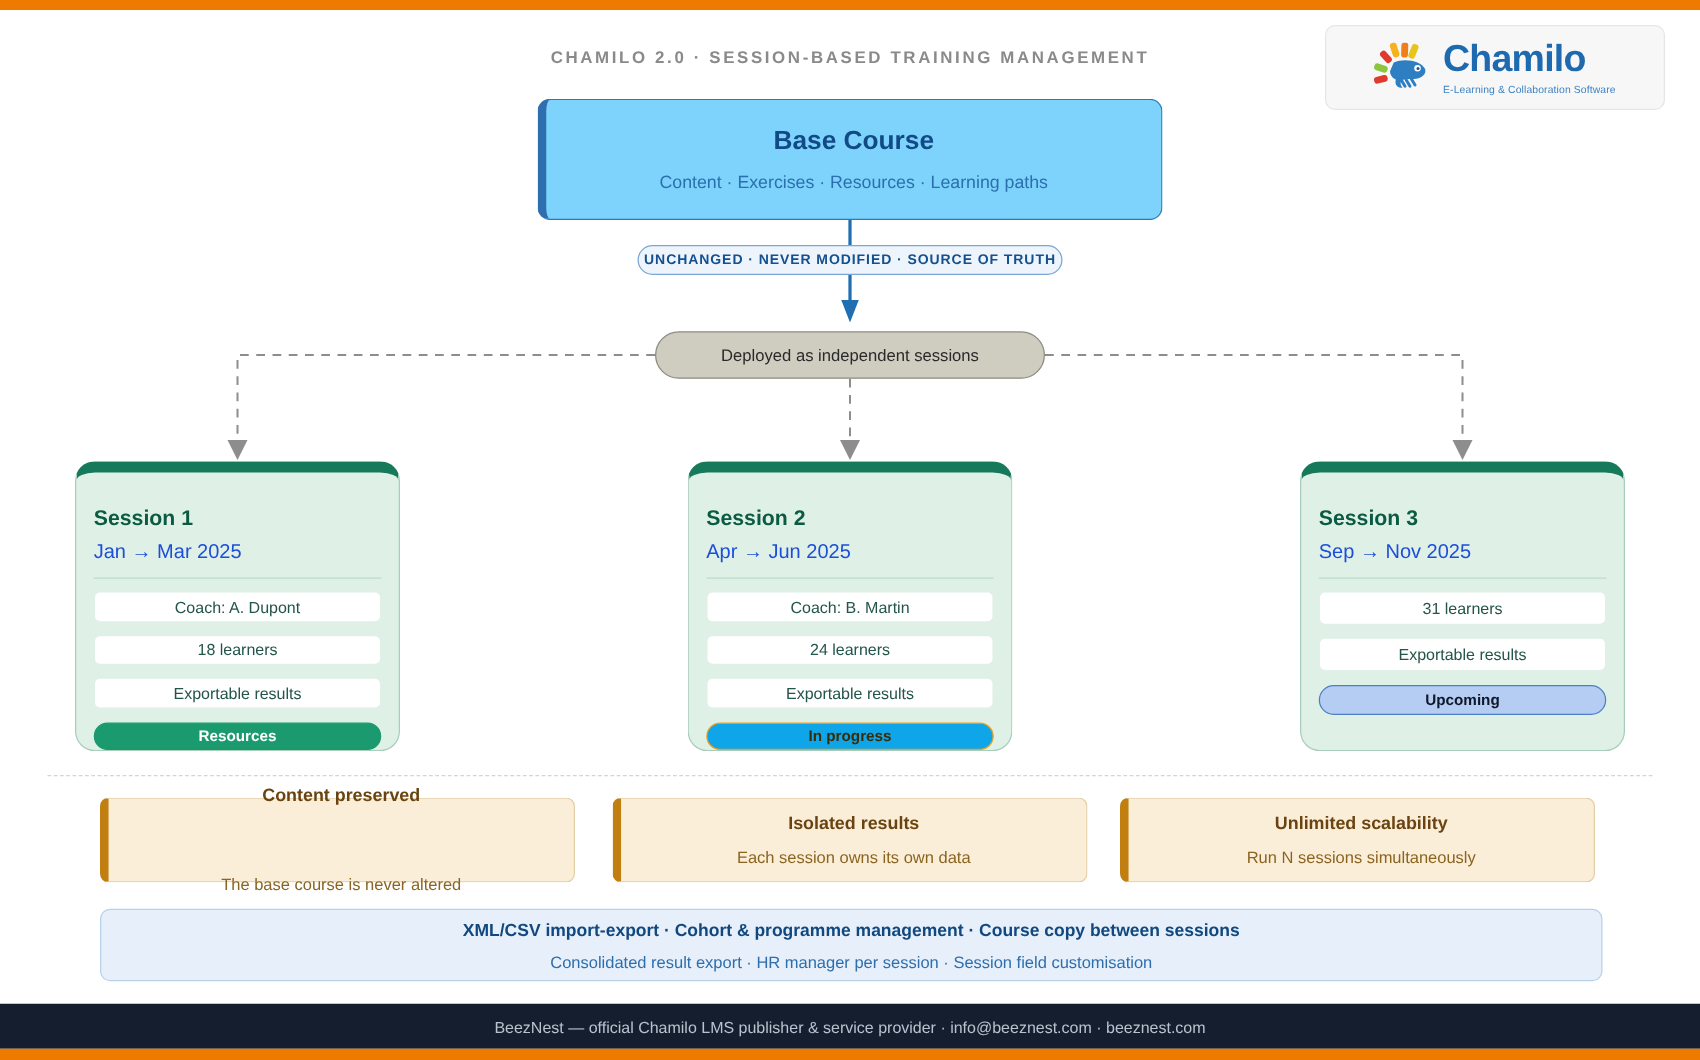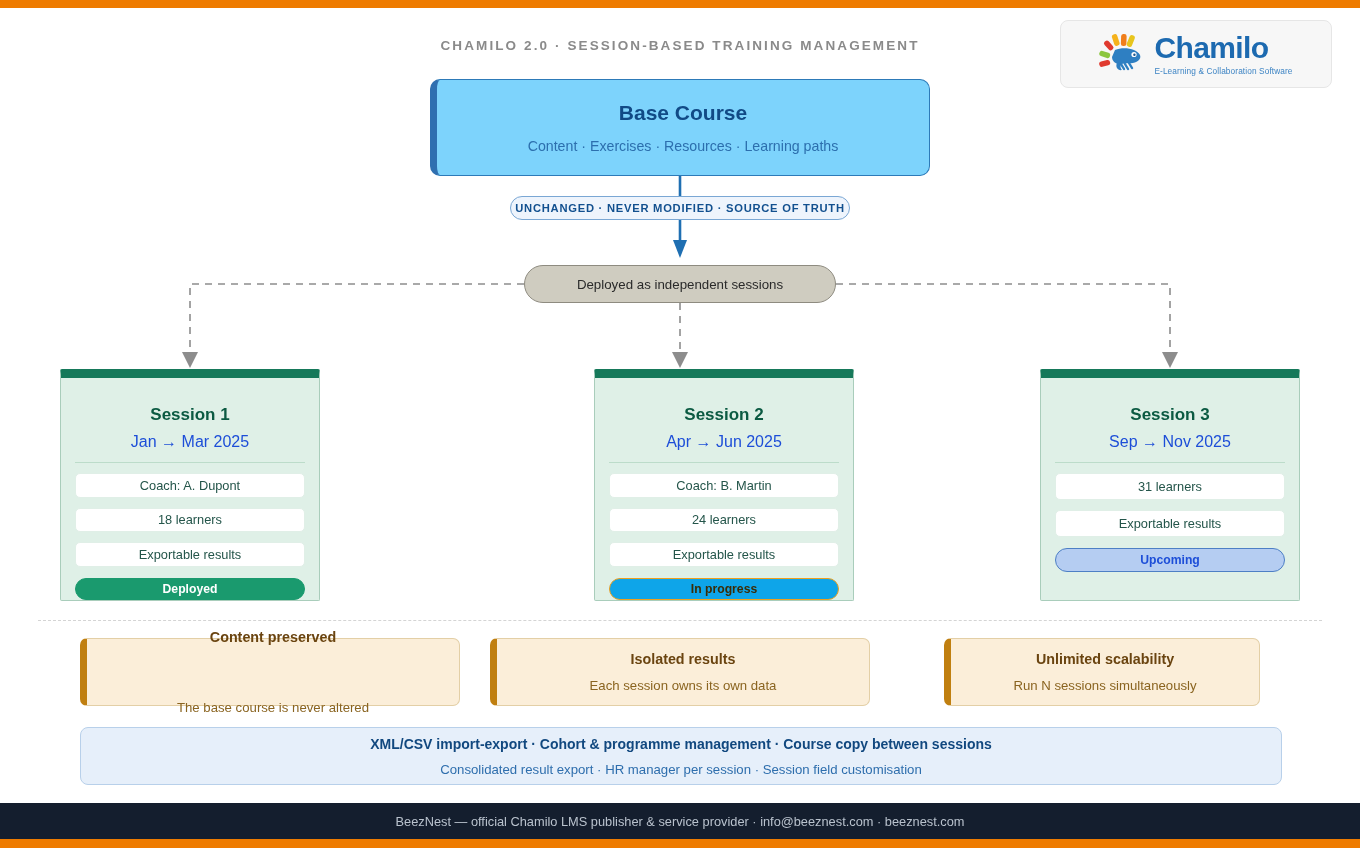--- a/index.html
+++ b/index.html
@@ -145,28 +145,27 @@
 
   
   .session-card {
     position: absolute;
     top: 369px;
     width: 260px;
     height: 232px;
     background: #dff0e7;
     border: 1.3px solid #a9cdbb;
     border-top: 9px solid #16795a;
-    border-radius: 2px;
+    border-radius: 16px;
     padding: 11px 14px 0 14px;
     display: flex;
     flex-direction: column;
-    align-items: center;
   }
   #session-card-0 { left: 60px; }
-  #session-card-1 { left: 550px; margin-left: 44px; }
+  #session-card-1 { left: 550px; }
   #session-card-2 { left: 1040px; }
 
   .session-title {
     font-size: 17px;
     font-weight: bold;
     color: #0b5a42;
     margin-top: 16px;
   }
   .session-period {
     font-size: 16px;
@@ -198,21 +197,21 @@
     border-radius: 12px;
     display: flex;
     align-items: center;
     justify-content: center;
     font-size: 12.2px;
     font-weight: bold;
     margin-top: 11px;
   }
   .status-completed { background: #1a9a6e; color: #ffffff; border: 1px solid #1a9a6e; }
   .status-inprogress { background: #0ea5e9; color: #3a2c06; border: 1px solid #eda01e; }
-  .status-upcoming { background: #b5cdf2; color: #1d4ed8; border: 1.5px solid #4d7fc5; }
+  .status-upcoming { background: #b5cdf2; color: #0f172a; border: 1.5px solid #4d7fc5; }
 
   
   .separator {
     position: absolute;
     left: 38px; top: 620px;
     width: 1284px;
     border-top: 1.5px dashed #d4d4d4;
   }
 
   
@@ -224,21 +223,21 @@
     border: 1px solid #e3cfa6;
     border-left: 7px solid #c07f10;
     border-radius: 7px;
     display: flex;
     flex-direction: column;
     align-items: center;
     justify-content: center;
   }
   #benefit-card-0 { left: 80px;  width: 380px; gap: 44px; }
   #benefit-card-1 { left: 490px; width: 380px; }
-  #benefit-card-2 { left: 944px; width: 316px; }
+  #benefit-card-2 { left: 896px; width: 380px; }
 
   .benefit-title {
     font-size: 14.3px;
     font-weight: bold;
     color: #6a4410;
     margin-bottom: 11px;
   }
   .benefit-sub {
     font-size: 13.2px;
     color: #8a6420;
@@ -335,21 +334,21 @@
     <polygon points="1170,113 1162,97 1178,97" fill="#8d8d8d"></polygon>
   </svg>
 
   <div class="session-card" id="session-card-0">
     <div class="session-title">Session 1</div>
     <div class="session-period">Jan → Mar 2025</div>
     <div class="session-rule"></div>
     <div class="session-row">Coach: A. Dupont</div>
     <div class="session-row">18 learners</div>
     <div class="session-row">Exportable results</div>
-    <div class="session-status status-completed">Deployed</div>
+    <div class="session-status status-completed">Resources</div>
   </div>
 
   <div class="session-card" id="session-card-1">
     <div class="session-title">Session 2</div>
     <div class="session-period">Apr → Jun 2025</div>
     <div class="session-rule"></div>
     <div class="session-row">Coach: B. Martin</div>
     <div class="session-row">24 learners</div>
     <div class="session-row">Exportable results</div>
     <div class="session-status status-inprogress">In progress</div>

